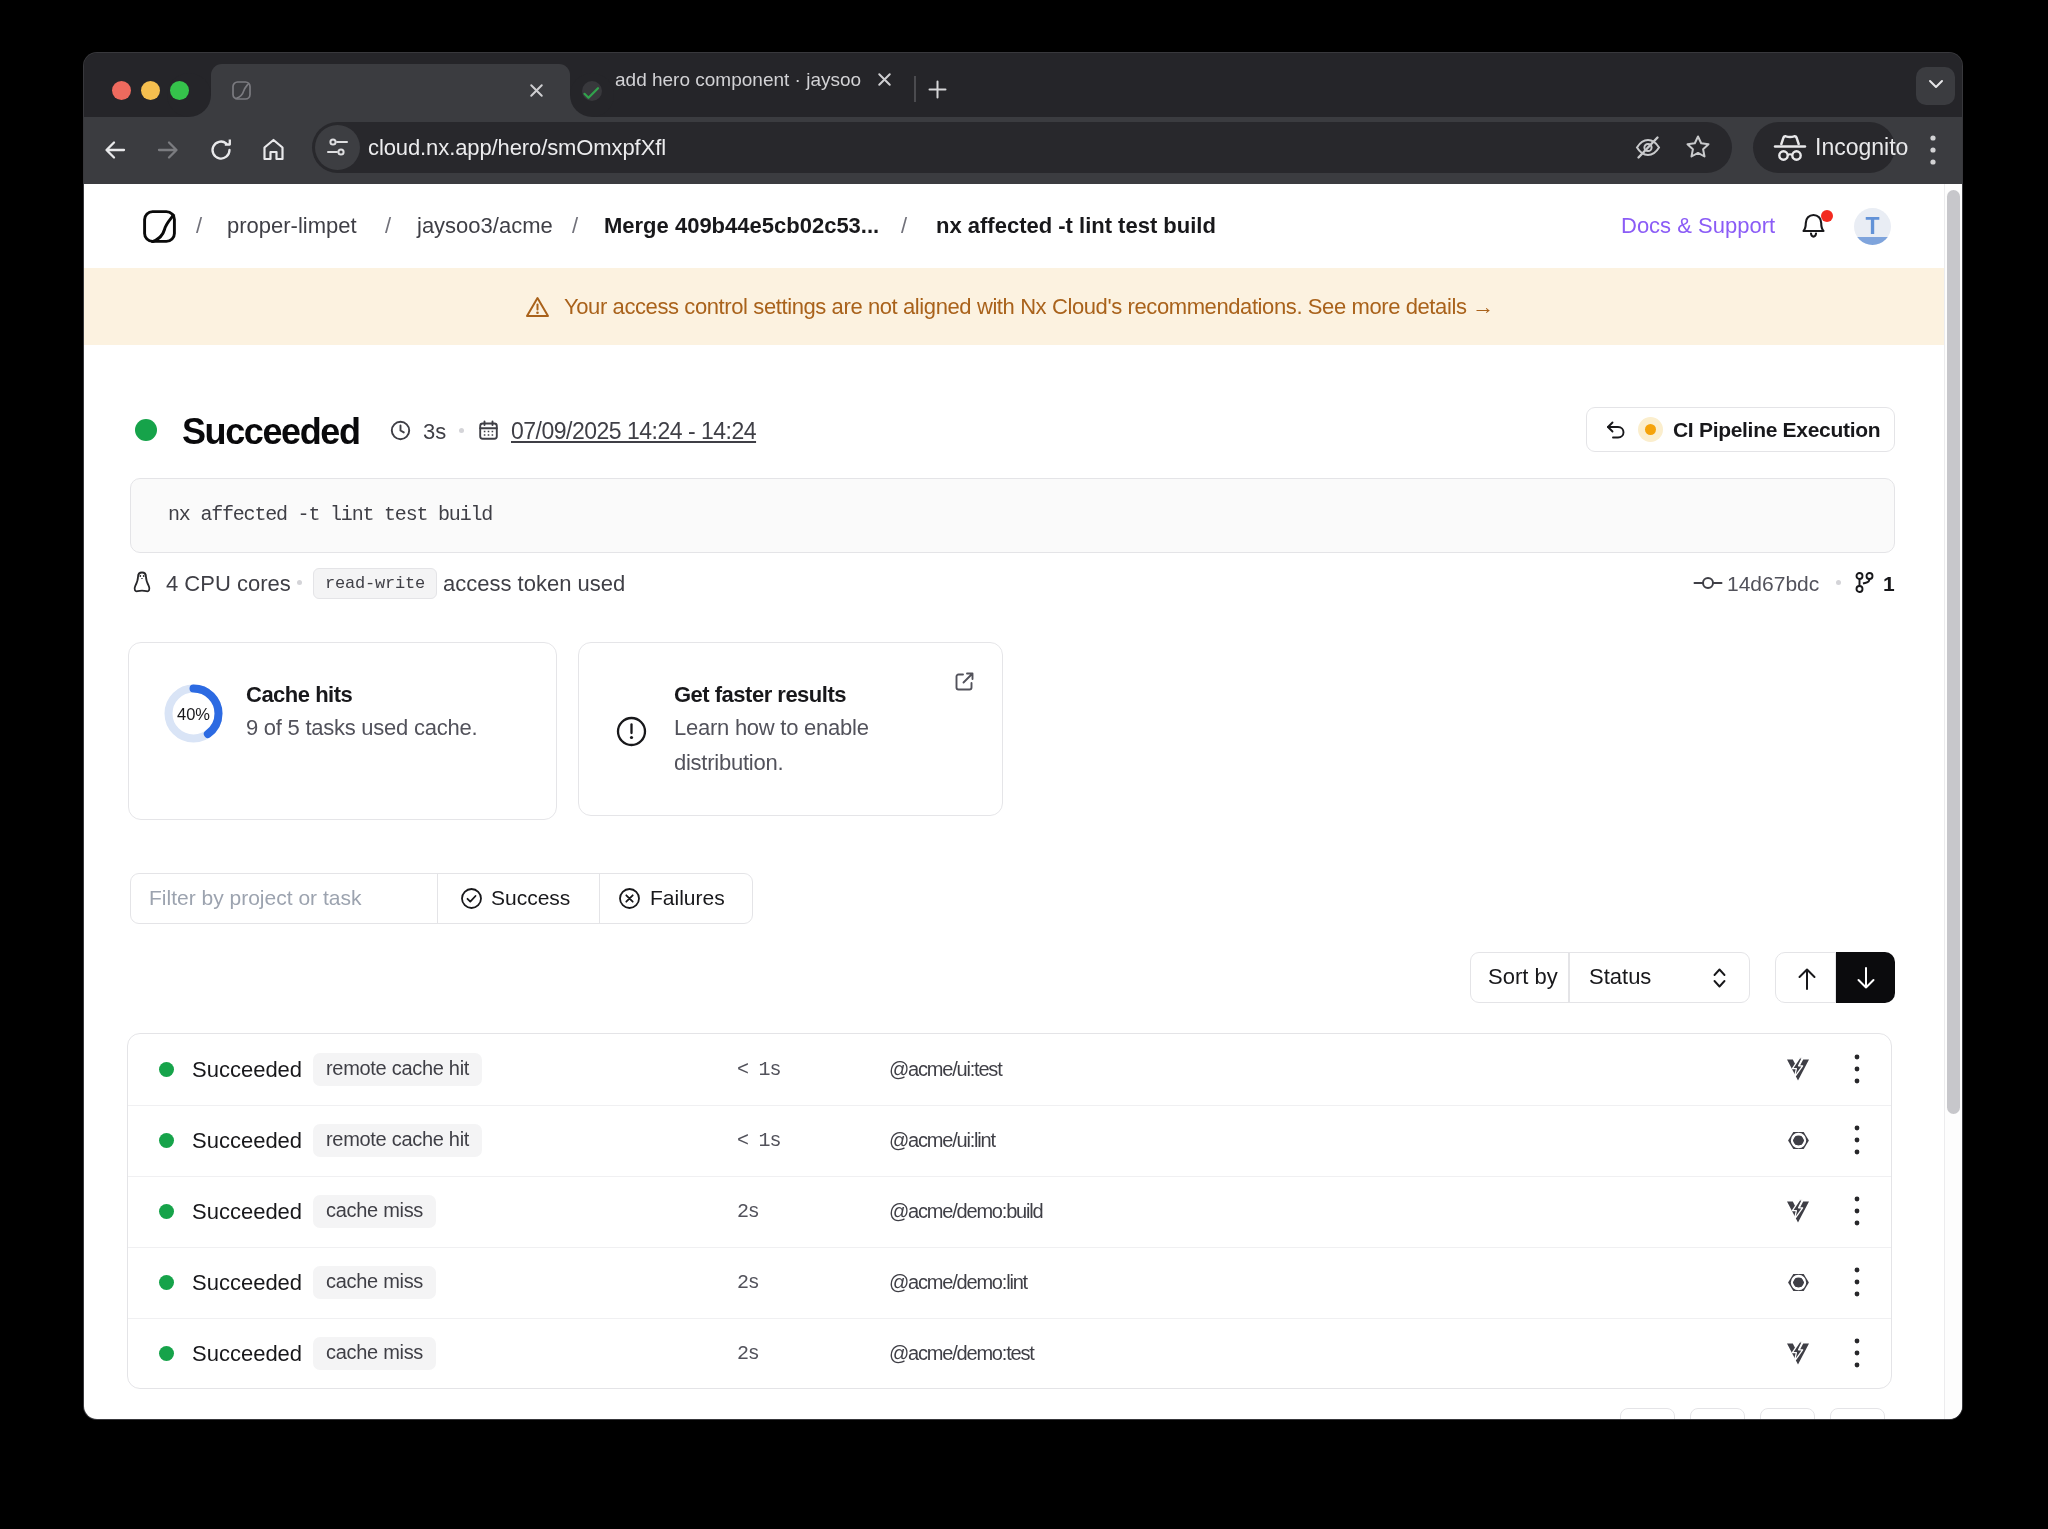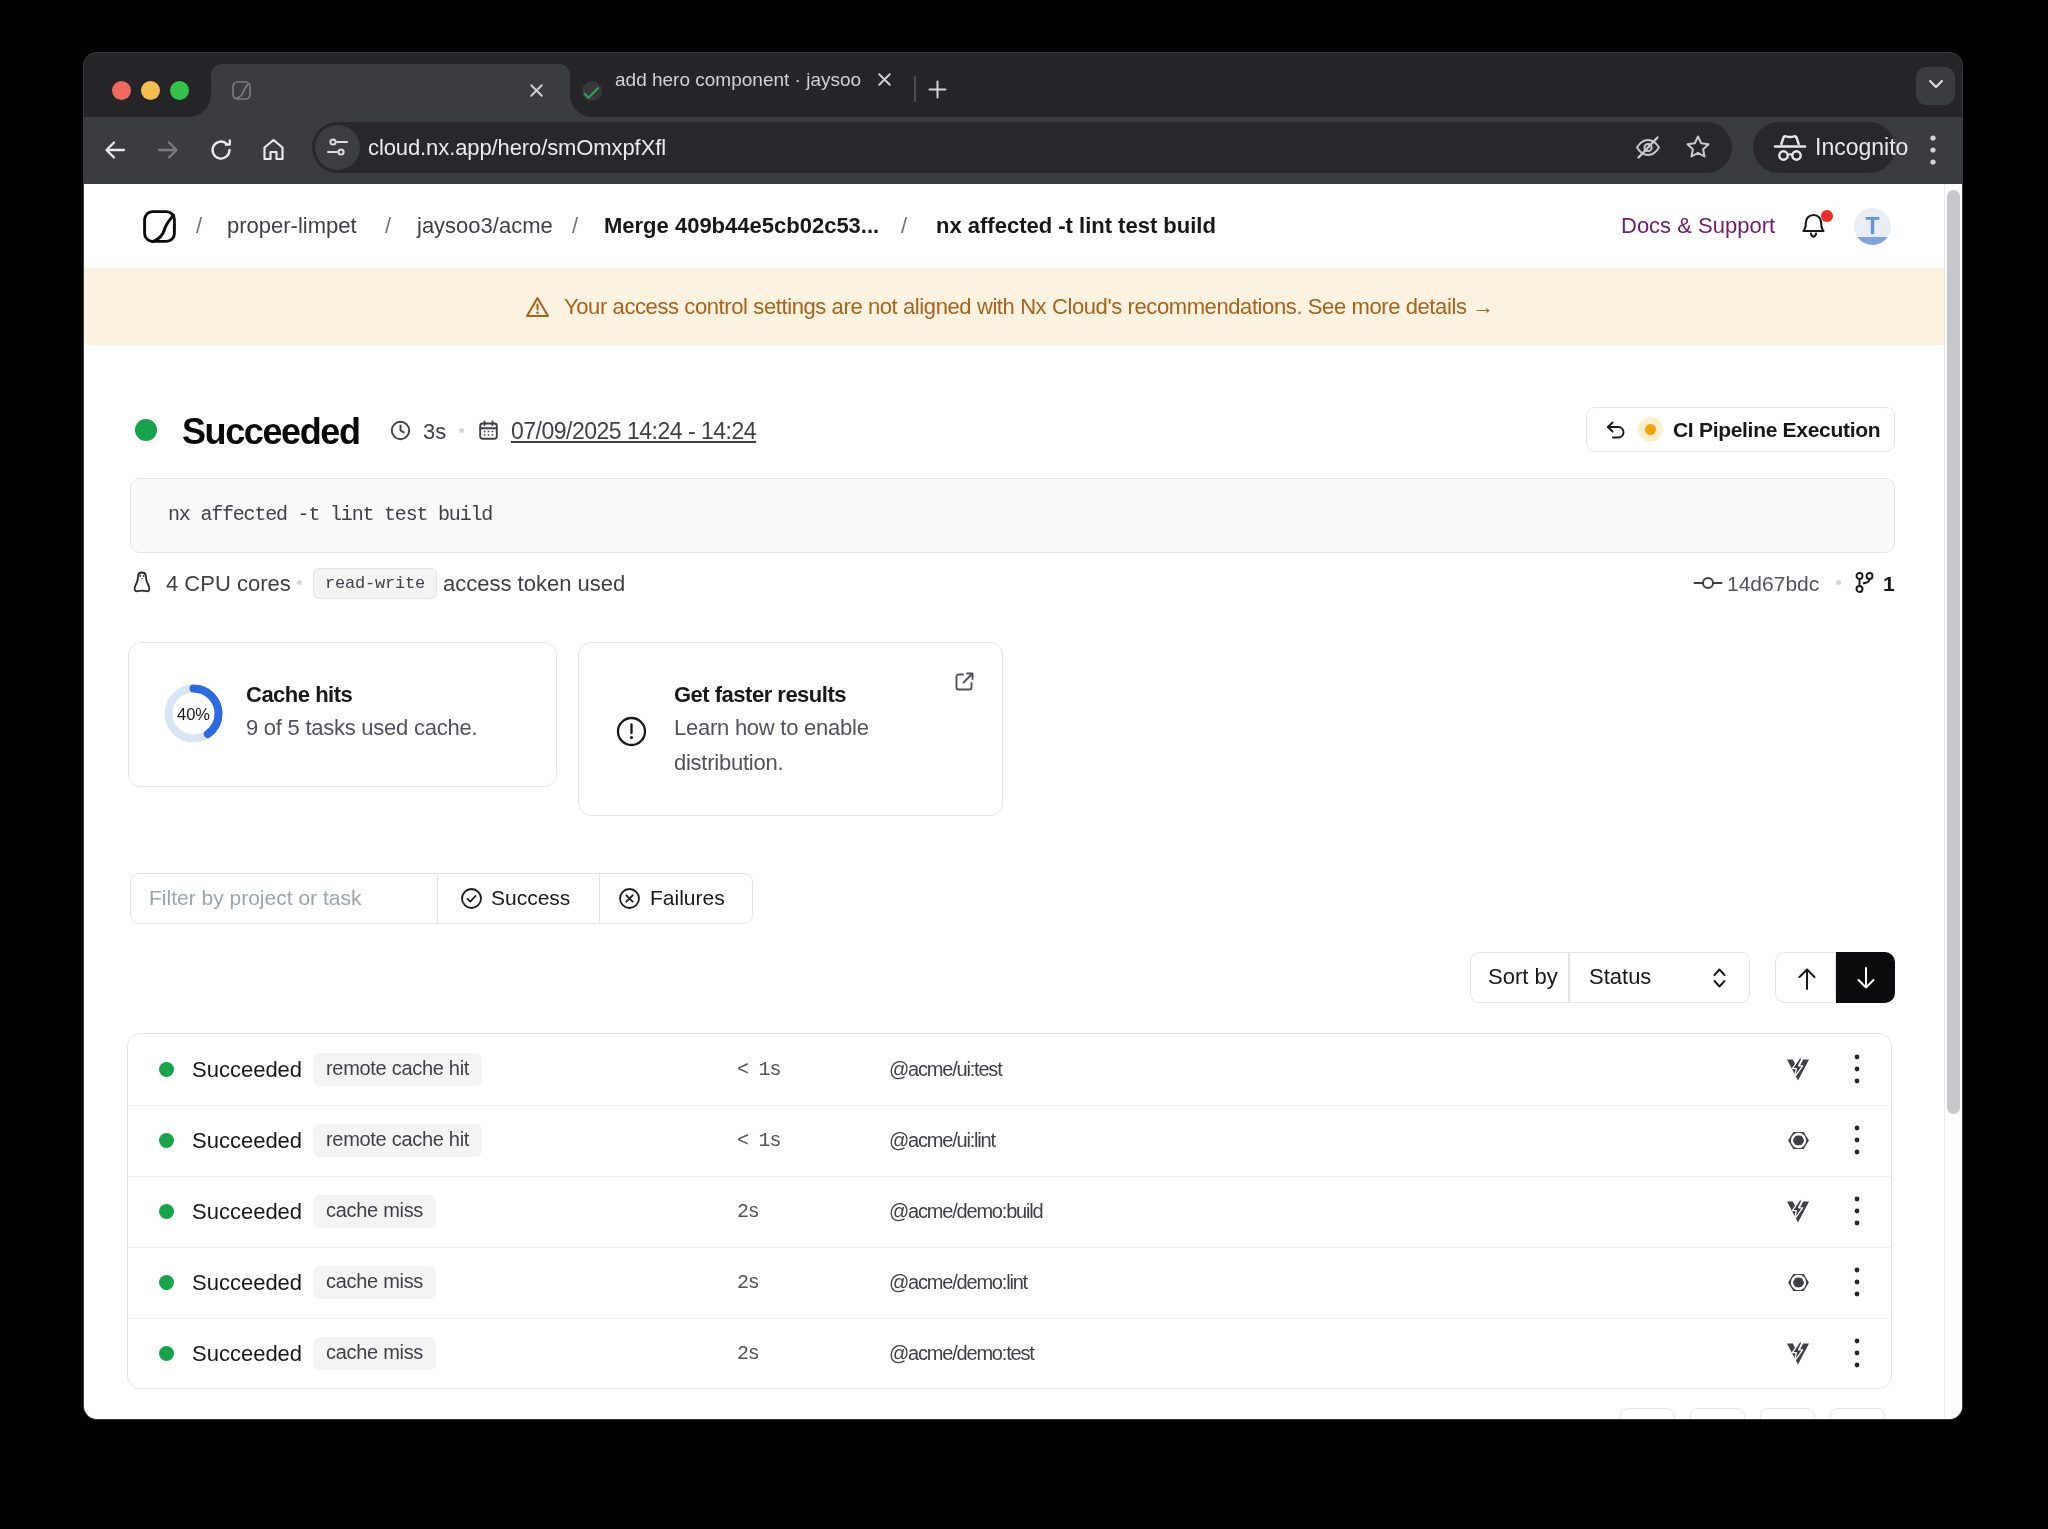--- a/index.html
+++ b/index.html
@@ -150,21 +150,21 @@
         <path d="M8.2 32.2 C15.5 29.8 20 25 21.5 19.5 C23 13.5 26.5 10.5 31.2 4.2" fill="none" stroke="#0a0a0a" stroke-width="2.9"></path>
       </svg>
       <span class="abs crumb-sep" style="left:112px;">/</span>
       <span class="abs crumb" style="left:143px;">proper-limpet</span>
       <span class="abs crumb-sep" style="left:301px;">/</span>
       <span class="abs crumb" style="left:333px;">jaysoo3/acme</span>
       <span class="abs crumb-sep" style="left:488px;">/</span>
       <span class="abs crumb-b" style="left:520px;">Merge 409b44e5cb02c53...</span>
       <span class="abs crumb-sep" style="left:817px;">/</span>
       <span class="abs crumb-b" style="left:852px;">nx affected -t lint test build</span>
-      <span class="abs" style="left:1537px; top:0; line-height:84px; font-size:22px; color:#701a75;">Docs &amp; Support</span>
+      <span class="abs" style="left:1537px; top:0; line-height:84px; font-size:22px; color:#8b5cf6;">Docs &amp; Support</span>
       <svg class="ic" style="left:1716px; top:28px;" width="27" height="29" viewBox="0 0 27 29">
         <path d="M13.5 3 C9 3 5.8 6.5 5.8 11 C5.8 16.5 3.5 19 3.5 19 L23.5 19 C23.5 19 21.2 16.5 21.2 11 C21.2 6.5 18 3 13.5 3 Z" fill="none" stroke="#18181b" stroke-width="2.1" stroke-linejoin="round"></path>
         <path d="M11 21.5 C11.2 23.6 12.2 24.6 13.5 24.6 C14.8 24.6 15.8 23.6 16 21.5" fill="none" stroke="#18181b" stroke-width="2.1" stroke-linecap="round"></path>
       </svg>
       <div class="abs" style="left:1737px; top:26px; width:12px; height:12px; border-radius:50%; background:#f32a20;"></div>
       <div class="abs" style="left:1770px; top:24px; width:37px; height:37px; border-radius:50%; background:#e9edf4; overflow:hidden;">
         <div style="position:absolute; left:0; top:0; width:100%; text-align:center; line-height:37px; font-size:23px; font-weight:bold; color:#6292d7;">T</div>
         <div style="position:absolute; left:0; bottom:-1px; width:100%; height:9px; background:#7fa4dc;"></div>
       </div>
     </div>
@@ -223,21 +223,21 @@
     <span class="abs" style="left:1643px; top:388px; font-size:21px; color:#52525b;">14d67bdc</span>
     <div class="abs" style="left:1752px; top:396px; width:5px; height:5px; border-radius:50%; background:#d4d4d8;"></div>
     <svg class="ic" style="left:1769px; top:387px;" width="23" height="23" viewBox="0 0 23 23">
       <circle cx="6.5" cy="5" r="3" fill="none" stroke="#18181b" stroke-width="1.9"></circle>
       <circle cx="16.5" cy="5" r="3" fill="none" stroke="#18181b" stroke-width="1.9"></circle>
       <circle cx="6.5" cy="18" r="3" fill="none" stroke="#18181b" stroke-width="1.9"></circle>
       <path d="M6.5 8 V15 M16.5 8 C16.5 12 13 11.5 10 12.5" fill="none" stroke="#18181b" stroke-width="1.9"></path>
     </svg>
     <span class="abs" style="left:1799px; top:388px; font-size:21px; font-weight:600; color:#18181b;">1</span>
 
-    <div class="card" style="left:44px; top:458px; width:429px; height:145px;">
+    <div class="card" style="left:44px; top:458px; width:429px; height:178px;">
       <svg class="ic" style="left:35px; top:41px;" width="59" height="59" viewBox="0 0 59 59">
         <circle cx="29.5" cy="29.5" r="25" fill="none" stroke="#d9e4f6" stroke-width="8"></circle>
         <circle cx="29.5" cy="29.5" r="25" fill="none" stroke="#2c6ae2" stroke-width="8" stroke-dasharray="62.8 94.3" stroke-dashoffset="0" transform="rotate(-90 29.5 29.5)" stroke-linecap="round"></circle>
         <text x="29.5" y="35.5" text-anchor="middle" font-size="16.5" fill="#18181b" font-family="Liberation Sans, sans-serif">40%</text>
       </svg>
       <span class="card-title" style="left:117px; top:39px;">Cache hits</span>
       <span class="card-body" style="left:117px; top:72px;">9 of 5 tasks used cache.</span>
     </div>
     <div class="card" style="left:494px; top:458px; width:425px; height:174px;">
       <svg class="ic" style="left:37px; top:73px;" width="31" height="31" viewBox="0 0 31 31">

